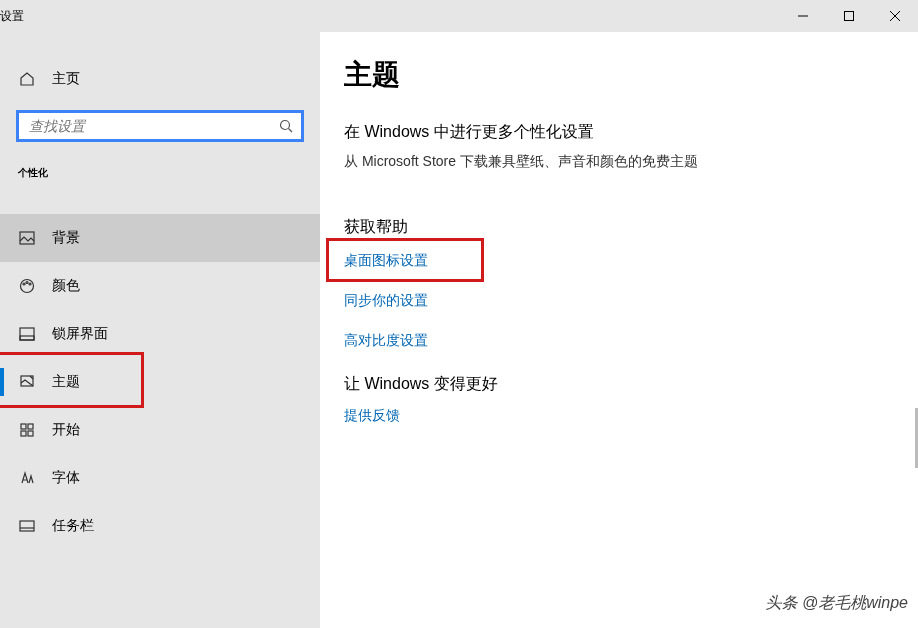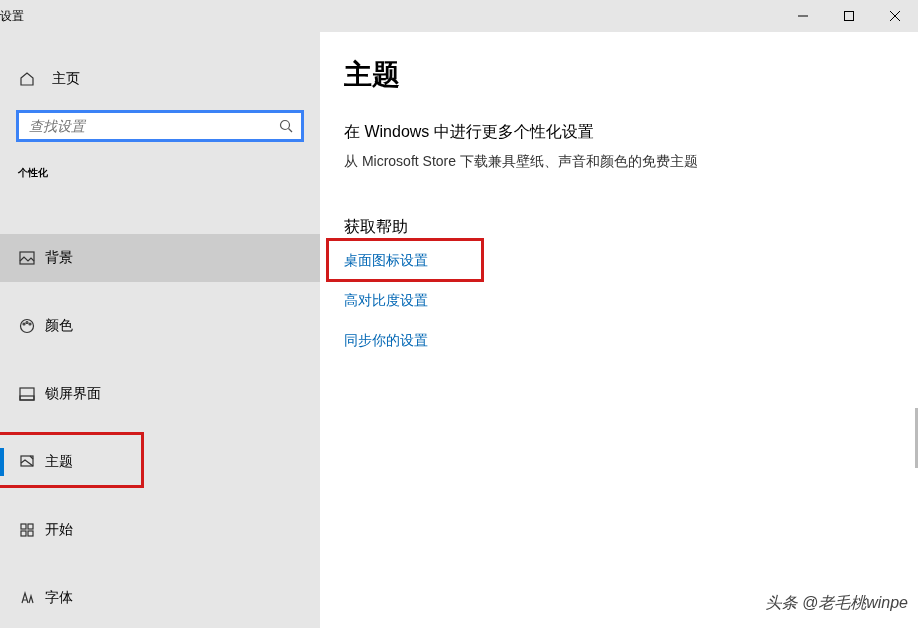--- a/index.html
+++ b/index.html
@@ -103,26 +103,25 @@
   padding: 24px 18px 16px 18px;
 }
 .nav {
   display: flex;
   flex-direction: column;
   margin-top: 18px;
 }
 .nav-item {
   display: flex;
   align-items: center;
-  gap: 9px;
+  gap: 16px;
   height: 48px;
   padding: 0 18px;
   cursor: pointer;
   position: relative;
-  margin-top: 20px;
 }
 .nav-item.active {
   background: #cccccc;
 }
 .nav-item.selected::before {
   content: "";
   position: absolute;
   left: 0;
   top: 10px;
   bottom: 10px;
@@ -334,23 +333,27 @@
 
     <h2 class="section-heading">在 Windows 中进行更多个性化设置</h2>
     <div class="section-desc">从 Microsoft Store 下载兼具壁纸、声音和颜色的免费主题</div>
 
     <div class="related-section">
       <h2 class="section-heading" style="margin-bottom:14px;">获取帮助</h2>
       <div style="position:relative;">
         <a class="link" style="margin-bottom:22px;">桌面图标设置</a>
         <div class="highlight-red" style="left:-18px; top:-14px; width:158px; height:44px;"></div>
       </div>
+      <a class="link">同步你的设置</a>
       <a class="link">高对比度设置</a>
-      <a class="link">同步你的设置</a>
-    </div>
-
-
+    </div>
+
+
+    <div class="better-section">
+      <h2 class="section-heading" style="margin-bottom:12px;">让 Windows 变得更好</h2>
+      <a class="link">提供反馈</a>
+    </div>
 
     <div class="scrollbar-ind"></div>
   </div>
 </div>
 
 <div class="watermark">头条 @老毛桃winpe</div>
 
 </body></html>

